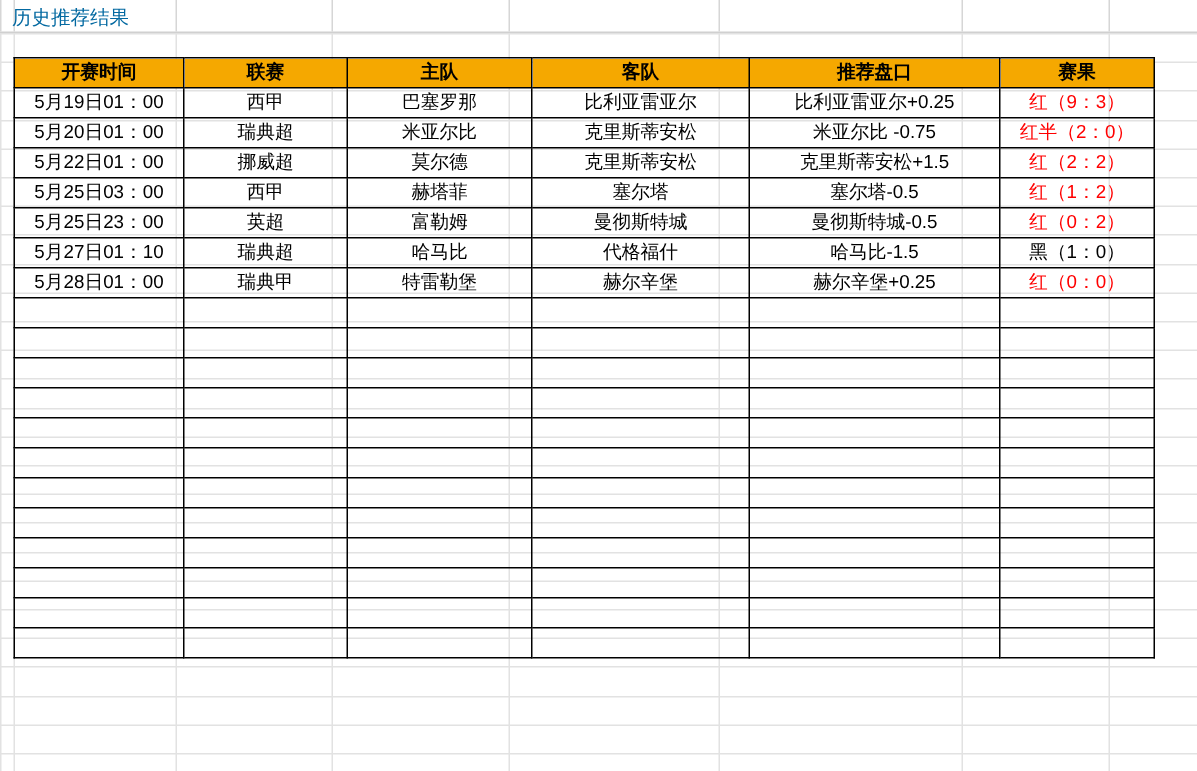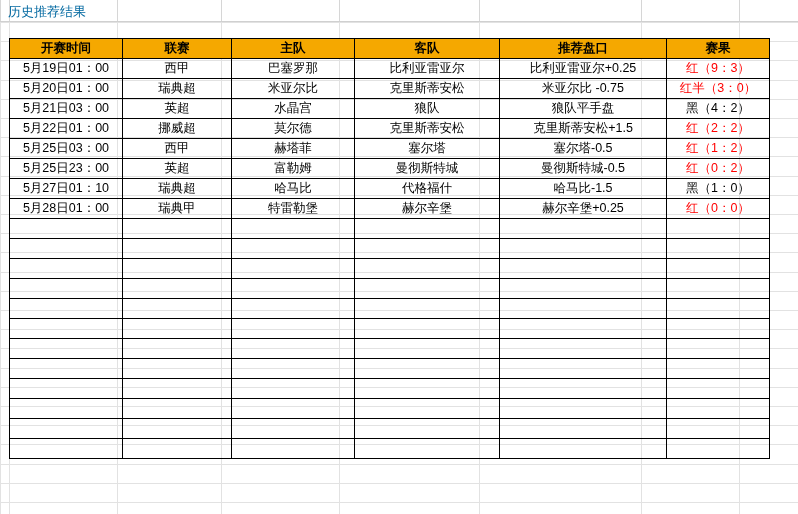--- a/index.html
+++ b/index.html
@@ -189,29 +189,21 @@
           <td class="c3">比利亚雷亚尔</td>
           <td class="c4">比利亚雷亚尔+0.25</td>
           <td class="c5 res-red">红（9：3）</td>
         </tr>
         <tr>
           <td class="c0">5月20日01：00</td>
           <td class="c1">瑞典超</td>
           <td class="c2">米亚尔比</td>
           <td class="c3">克里斯蒂安松</td>
           <td class="c4">米亚尔比 -0.75</td>
-          <td class="c5 res-red">红半（3：0）</td>
-        </tr>
-        <tr>
-          <td class="c0">5月21日03：00</td>
-          <td class="c1">英超</td>
-          <td class="c2">水晶宫</td>
-          <td class="c3">狼队</td>
-          <td class="c4">狼队平手盘</td>
-          <td class="c5 res-black">黑（4：2）</td>
+          <td class="c5 res-red">红半（2：0）</td>
         </tr>
         <tr>
           <td class="c0">5月22日01：00</td>
           <td class="c1">挪威超</td>
           <td class="c2">莫尔德</td>
           <td class="c3">克里斯蒂安松</td>
           <td class="c4">克里斯蒂安松+1.5</td>
           <td class="c5 res-red">红（2：2）</td>
         </tr>
         <tr>

